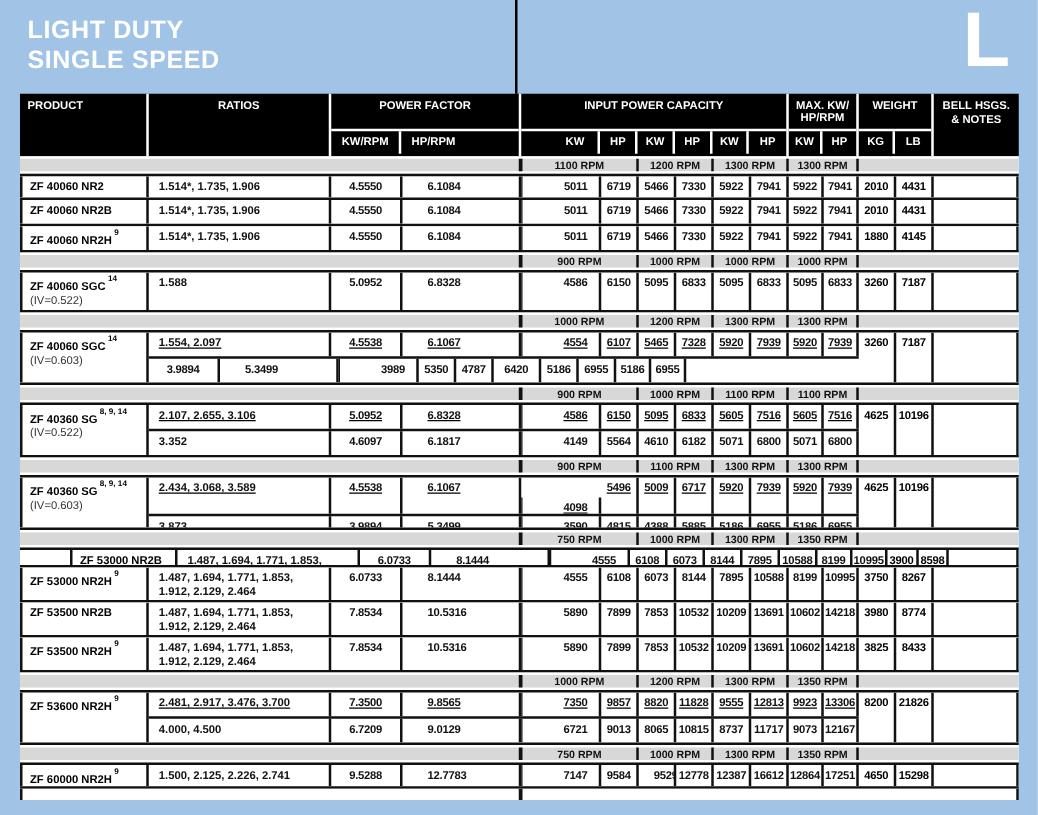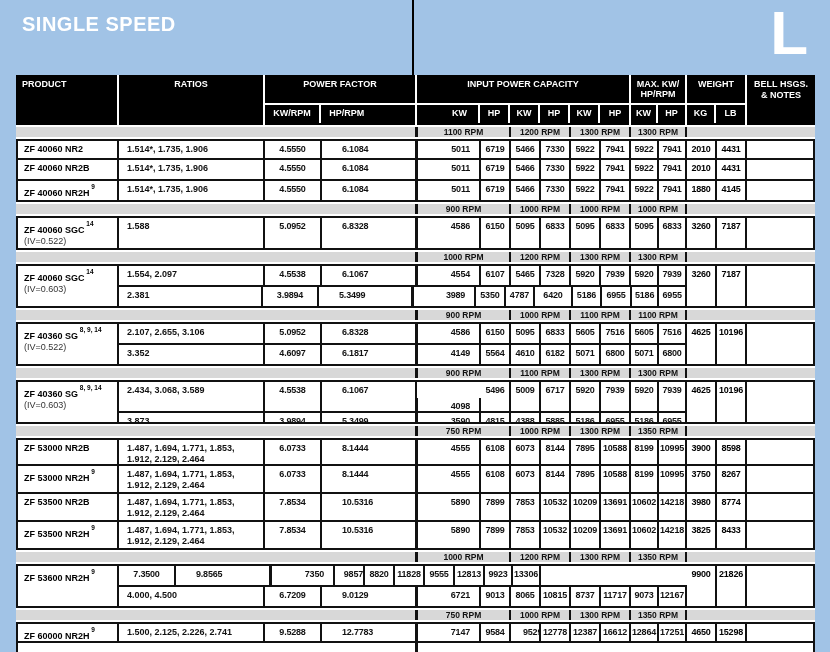--- a/index.html
+++ b/index.html
@@ -33,57 +33,58 @@
   .bl2{border-left:2px solid #111;} .bl3{border-left:3px solid #111;}
 
   
   .prow{display:flex;background:#fff;border-bottom:2px solid #111;overflow:hidden;}
   .bt{border-top:2px solid #111;}
   .pcell{width:103px;border-left:2px solid #111;border-right:2px solid #111;padding:3px 2px 0 6px;font-size:9px;font-weight:bold;line-height:11px;overflow:hidden;}
   .pcell sup{font-size:6.5px;font-weight:bold;position:relative;top:-3px;}
   .iv{font-weight:normal;color:#333;}
   .mid{width:568px;display:flex;flex-direction:column;}
   .srow{display:flex;flex:1;}
-  .sdiv{border-bottom:2px solid #111;}
+  .sdiv{border-bottom:2px solid #111;text-decoration:underline;}
   .d{border-right:2px solid #111;font-size:9px;font-weight:bold;padding-top:3px;text-align:center;letter-spacing:-0.2px;overflow:hidden;color:#111;}
   .ratios{width:146px;text-align:left;padding-left:8px;padding-right:3px;line-height:11px;letter-spacing:0;}
   .pfkw{width:57px;}
   .pfhp{width:95px;text-align:left;padding-left:20px;}
   .kw1{width:64px;text-align:right;padding-right:9px;border-left:1px solid #111;}
   .n30{width:30px;}
   .m28{width:28px;}
   .wkg{width:30px;border-right:2px solid #111;font-size:9px;font-weight:bold;padding-top:3px;text-align:center;letter-spacing:-0.2px;}
   .wlb{width:30px;border-right:2px solid #111;font-size:9px;font-weight:bold;padding-top:3px;text-align:center;letter-spacing:-0.2px;}
   .notes{width:68px;border-right:2px solid #111;}
   .partial{height:9px;background:#fff;border-left:2px solid #111;border-right:2px solid #111;position:relative;}
   .partial .pl{position:absolute;left:397px;top:0;width:3px;height:9px;background:#111;}
 </style>
 </head>
 <body>
 
 <div class="page">
   <div class="topbar">
     <div class="title">
+      <div>LIGHT DUTY</div>
       <div>SINGLE SPEED</div>
     </div>
     <div class="vline"></div>
     <div class="corner-letter">L</div>
   </div>
   <div class="tablewrap">
       <div class="hdr">
         <div class="hc hfull hproduct">PRODUCT</div>
         <div class="hc hfull hratios">RATIOS</div>
         <div class="hgroup" style="width: 152px;">
           <div class="hc htop">POWER FACTOR</div>
           <div class="hsub">
             <div class="hs" style="width: 57px;">KW/RPM</div>
             <div class="hs" style="width: 95px; text-align: left; padding-left: 8px;">HP/RPM</div>
           </div>
         </div>
-        <div class="hgroup" style="width: 214px; align-items: center;">
+        <div class="hgroup" style="width: 214px;">
           <div class="hc htop">INPUT POWER CAPACITY</div>
           <div class="hsub">
             <div class="hs" style="width: 64px; text-align: right; padding-right: 11px;">KW</div>
             <div class="hs" style="width: 30px;">HP</div>
             <div class="hs" style="width: 30px;">KW</div>
             <div class="hs" style="width: 30px;">HP</div>
             <div class="hs" style="width: 30px;">KW</div>
             <div class="hs" style="width: 30px;">HP</div>
           </div>
         </div>
@@ -227,21 +228,20 @@
             <div class="d kw1" style="width: 64px;">4554</div>
             <div class="d n30" style="width: 30px;">6107</div>
             <div class="d n30" style="width: 30px;">5465</div>
             <div class="d n30" style="width: 30px;">7328</div>
             <div class="d n30" style="width: 30px;">5920</div>
             <div class="d n30" style="width: 30px;">7939</div>
             <div class="d m28">5920</div>
             <div class="d m28">7939</div>
           </div>
           <div class="srow">
-            <div class="d ratios">2.381</div>
             <div class="d pfkw">3.9894</div>
             <div class="d pfhp">5.3499</div>
             <div class="d kw1" style="width: 64px;">3989</div>
             <div class="d n30" style="width: 30px;">5350</div>
             <div class="d n30" style="width: 30px;">4787</div>
             <div class="d n30" style="width: 38px;">6420</div>
             <div class="d n30" style="width: 30px;">5186</div>
             <div class="d n30" style="width: 30px;">6955</div>
             <div class="d m28">5186</div>
             <div class="d m28">6955</div>
@@ -336,21 +336,21 @@
         <div class="d notes"></div>
       </div>
       <div class="band">
         <div class="bb" style="width: 399px;"></div>
         <div class="br bl3" style="width: 94px;">750 RPM</div>
         <div class="br bl2" style="width: 60px;">1000 RPM</div>
         <div class="br bl2" style="width: 60px;">1300 RPM</div>
         <div class="br bl2" style="width: 56px;">1350 RPM</div>
         <div class="bb bl2" style="flex: 1 1 0%;"></div>
       </div>
-      <div class="prow bt" style="height: 28px;">
+      <div class="prow bt" style="height: 16px; padding-left: 40px;">
         <div class="pcell"><div style="display: inline;">ZF 53000 NR2B</div></div>
         <div class="mid">
           <div class="srow">
             <div class="d ratios">1.487, 1.694, 1.771, 1.853, 1.912, 2.129, 2.464</div>
             <div class="d pfkw">6.0733</div>
             <div class="d pfhp">8.1444</div>
             <div class="d kw1" style="width: 64px;">4555</div>
             <div class="d n30" style="width: 30px;">6108</div>
             <div class="d n30" style="width: 30px;">6073</div>
             <div class="d n30" style="width: 30px;">8144</div>
@@ -432,24 +432,25 @@
         <div class="br bl3" style="width: 94px;">1000 RPM</div>
         <div class="br bl2" style="width: 60px;">1200 RPM</div>
         <div class="br bl2" style="width: 60px;">1300 RPM</div>
         <div class="br bl2" style="width: 56px;">1350 RPM</div>
         <div class="bb bl2" style="flex: 1 1 0%;"></div>
       </div>
       <div class="prow bt" style="height: 44px;">
         <div class="pcell"><div style="display: inline;">ZF 53600 NR2H</div><sup> 9</sup></div>
         <div class="mid">
           <div class="srow sdiv">
+            <div class="d ratios">2.481, 2.917, 3.476, 3.700</div>
             <div class="d pfkw">7.3500</div>
             <div class="d pfhp">9.8565</div>
             <div class="d kw1" style="width: 64px;">7350</div>
-            <div class="d n30" style="width: 30px; text-align: right;">9857</div>
+            <div class="d n30" style="width: 30px;">9857</div>
             <div class="d n30" style="width: 30px;">8820</div>
             <div class="d n30" style="width: 30px;">11828</div>
             <div class="d n30" style="width: 30px;">9555</div>
             <div class="d n30" style="width: 30px;">12813</div>
             <div class="d m28">9923</div>
             <div class="d m28">13306</div>
           </div>
           <div class="srow">
             <div class="d ratios">4.000, 4.500</div>
             <div class="d pfkw">6.7209</div>
@@ -457,21 +458,21 @@
             <div class="d kw1" style="width: 64px;">6721</div>
             <div class="d n30" style="width: 30px;">9013</div>
             <div class="d n30" style="width: 30px;">8065</div>
             <div class="d n30" style="width: 30px;">10815</div>
             <div class="d n30" style="width: 30px;">8737</div>
             <div class="d n30" style="width: 30px;">11717</div>
             <div class="d m28">9073</div>
             <div class="d m28">12167</div>
           </div>
         </div>
-        <div class="wkg">9900</div>
+        <div class="wkg">8200</div>
         <div class="wlb">21826</div>
         <div class="d notes"></div>
       </div>
       <div class="band">
         <div class="bb" style="width: 399px;"></div>
         <div class="br bl3" style="width: 94px;">750 RPM</div>
         <div class="br bl2" style="width: 60px;">1000 RPM</div>
         <div class="br bl2" style="width: 60px;">1300 RPM</div>
         <div class="br bl2" style="width: 56px;">1350 RPM</div>
         <div class="bb bl2" style="flex: 1 1 0%;"></div>

